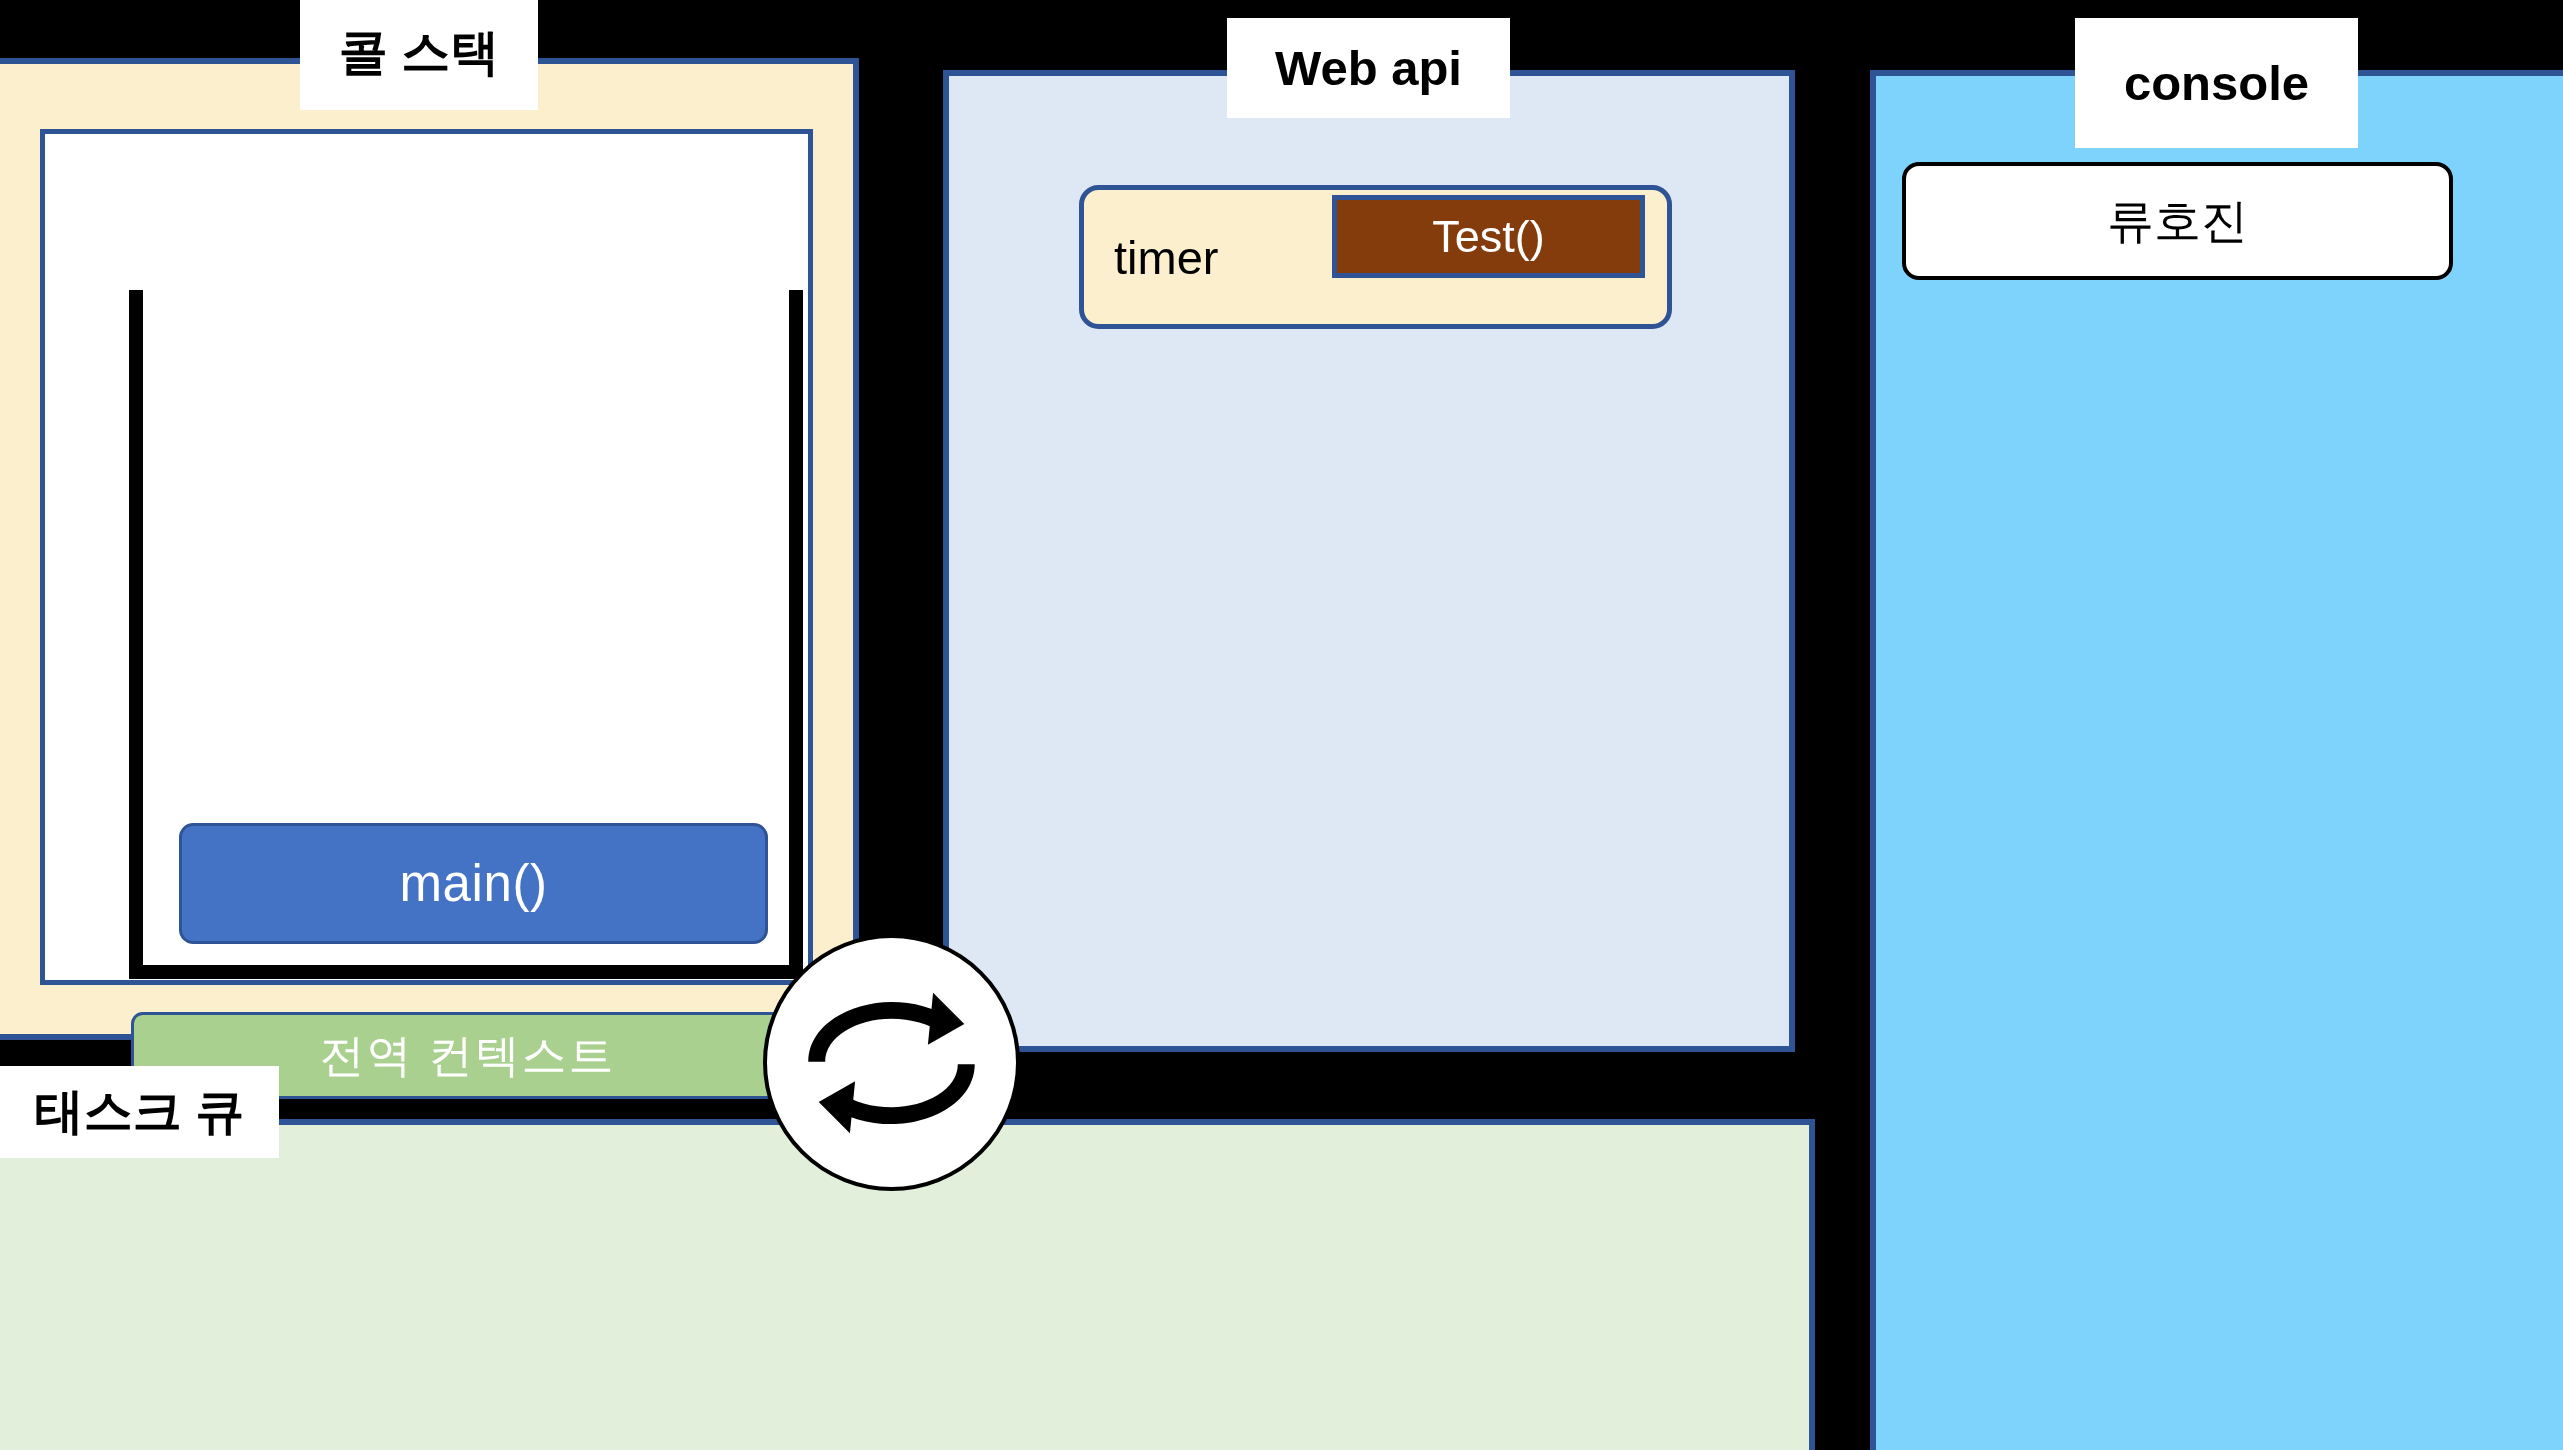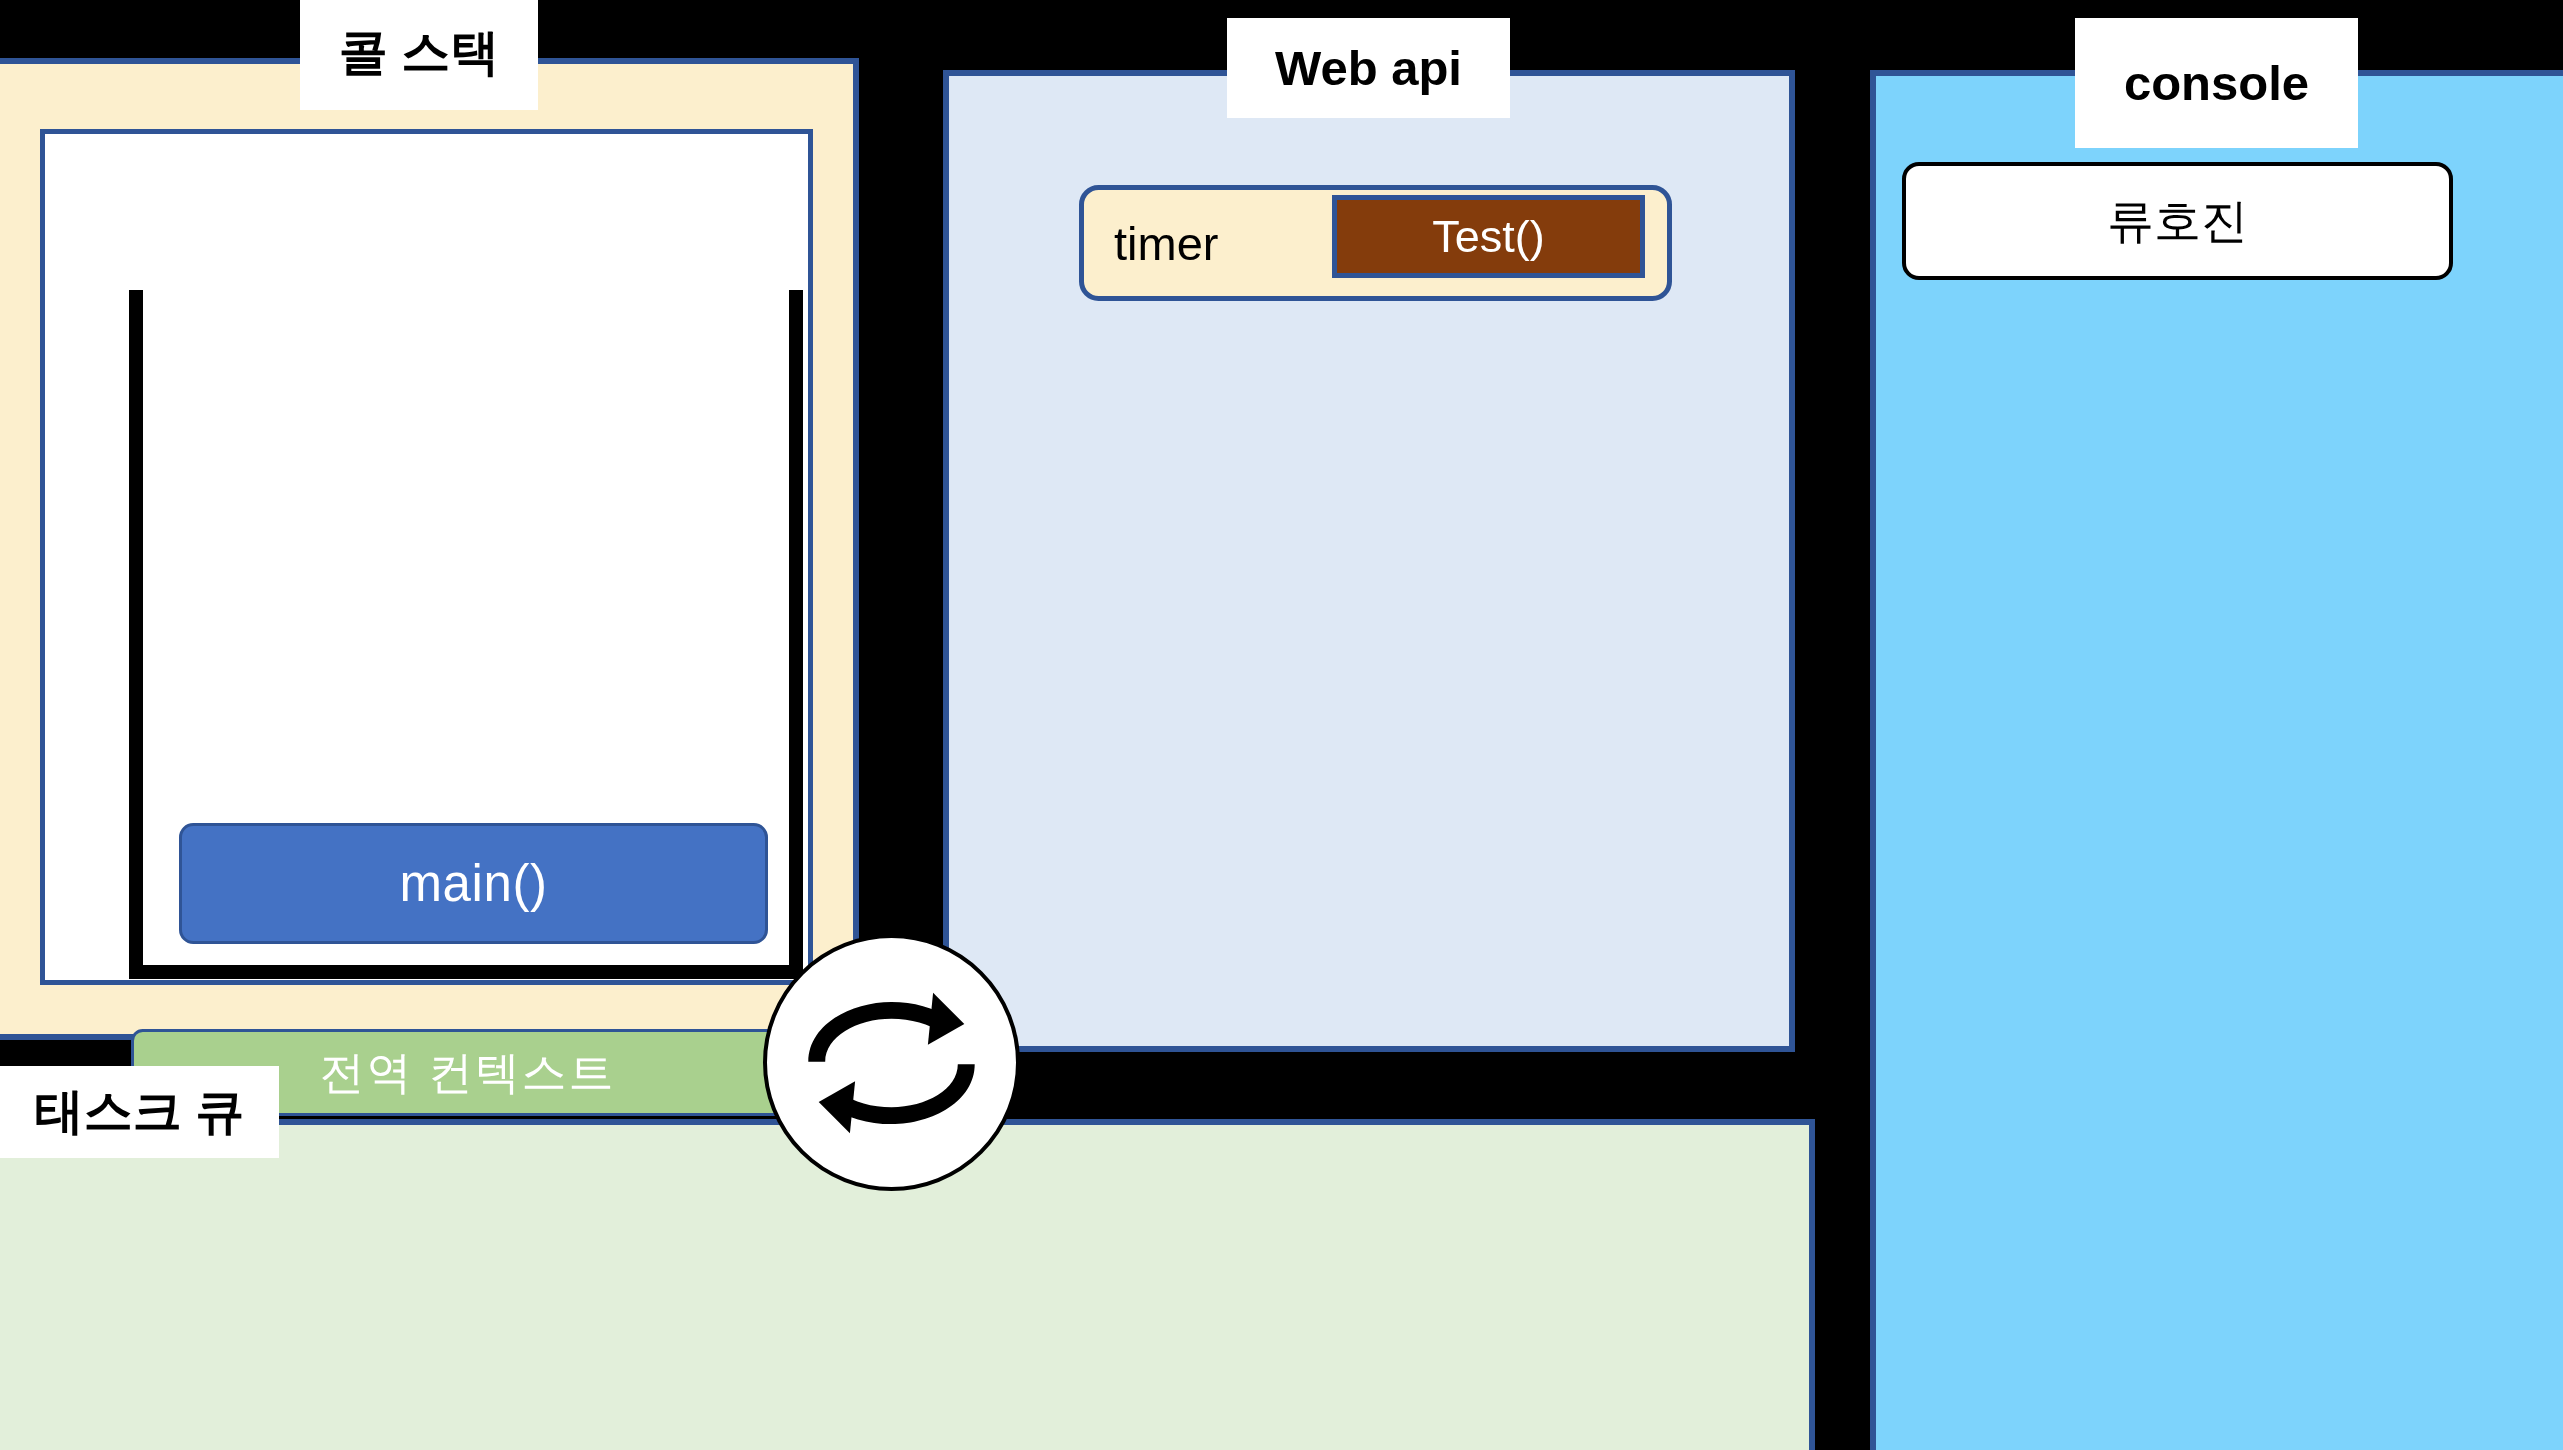--- a/index.html
+++ b/index.html
@@ -81,21 +81,20 @@
     box-sizing: border-box;
     background: #A9D08E;
     border: 3.9px solid #2F5496;
     border-radius: 11.7px;
     color: #FFFFFF;
     font-size: 45px;
     display: flex;
     align-items: center;
     justify-content: center;
     letter-spacing: 1.9px;
-    margin-top: 17px;
   }
 
   
   #taskqueue-panel {
     left: 0px;
     top: 1119px;
     width: 1815px;
     height: 338px;
     background: #E2EFDA;
     border-left: none;
@@ -108,21 +107,21 @@
     top: 70px;
     width: 852px;
     height: 982px;
     background: #DEE8F5;
   }
   #timer-box {
     position: absolute;
     left: 130px;
     top: 109px;
     width: 593px;
-    height: 116px;
+    height: 144px;
     box-sizing: border-box;
     background: #FCEFCD;
     border: 5.2px solid #2F5496;
     border-radius: 19.5px;
     display: flex;
     align-items: center;
   }
   #timer-label {
     margin-left: 30px;
     font-size: 47px;

